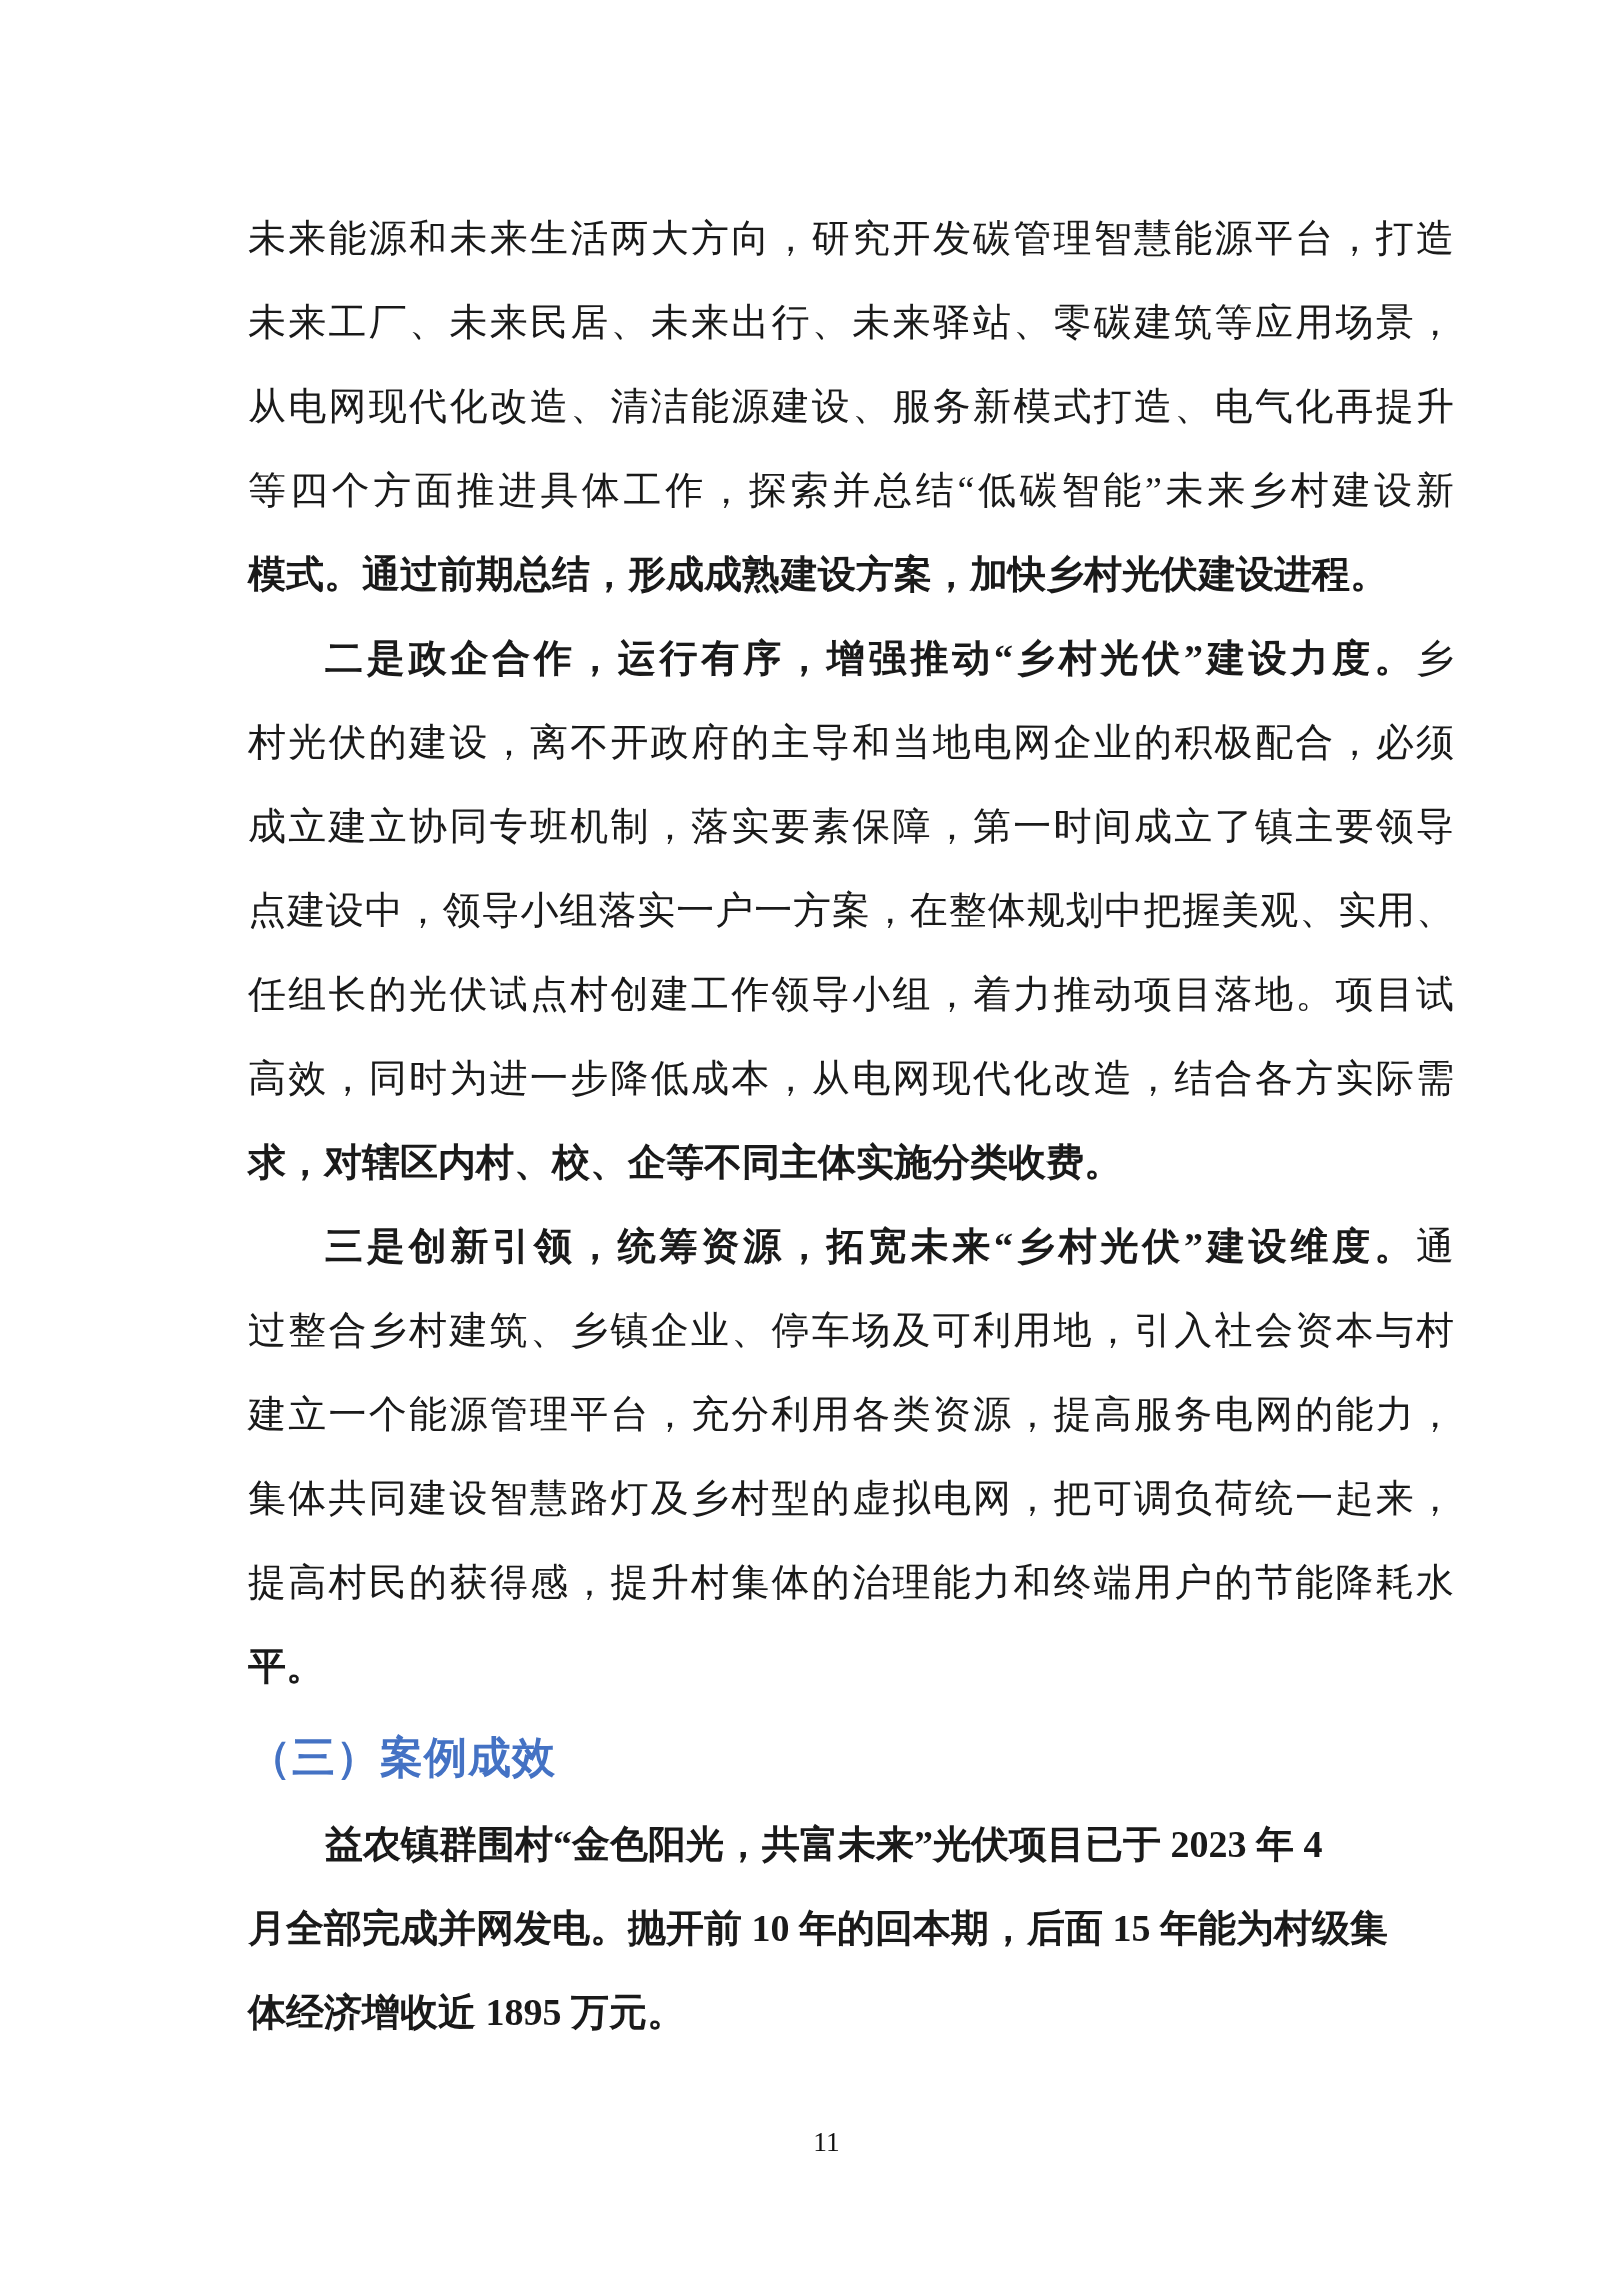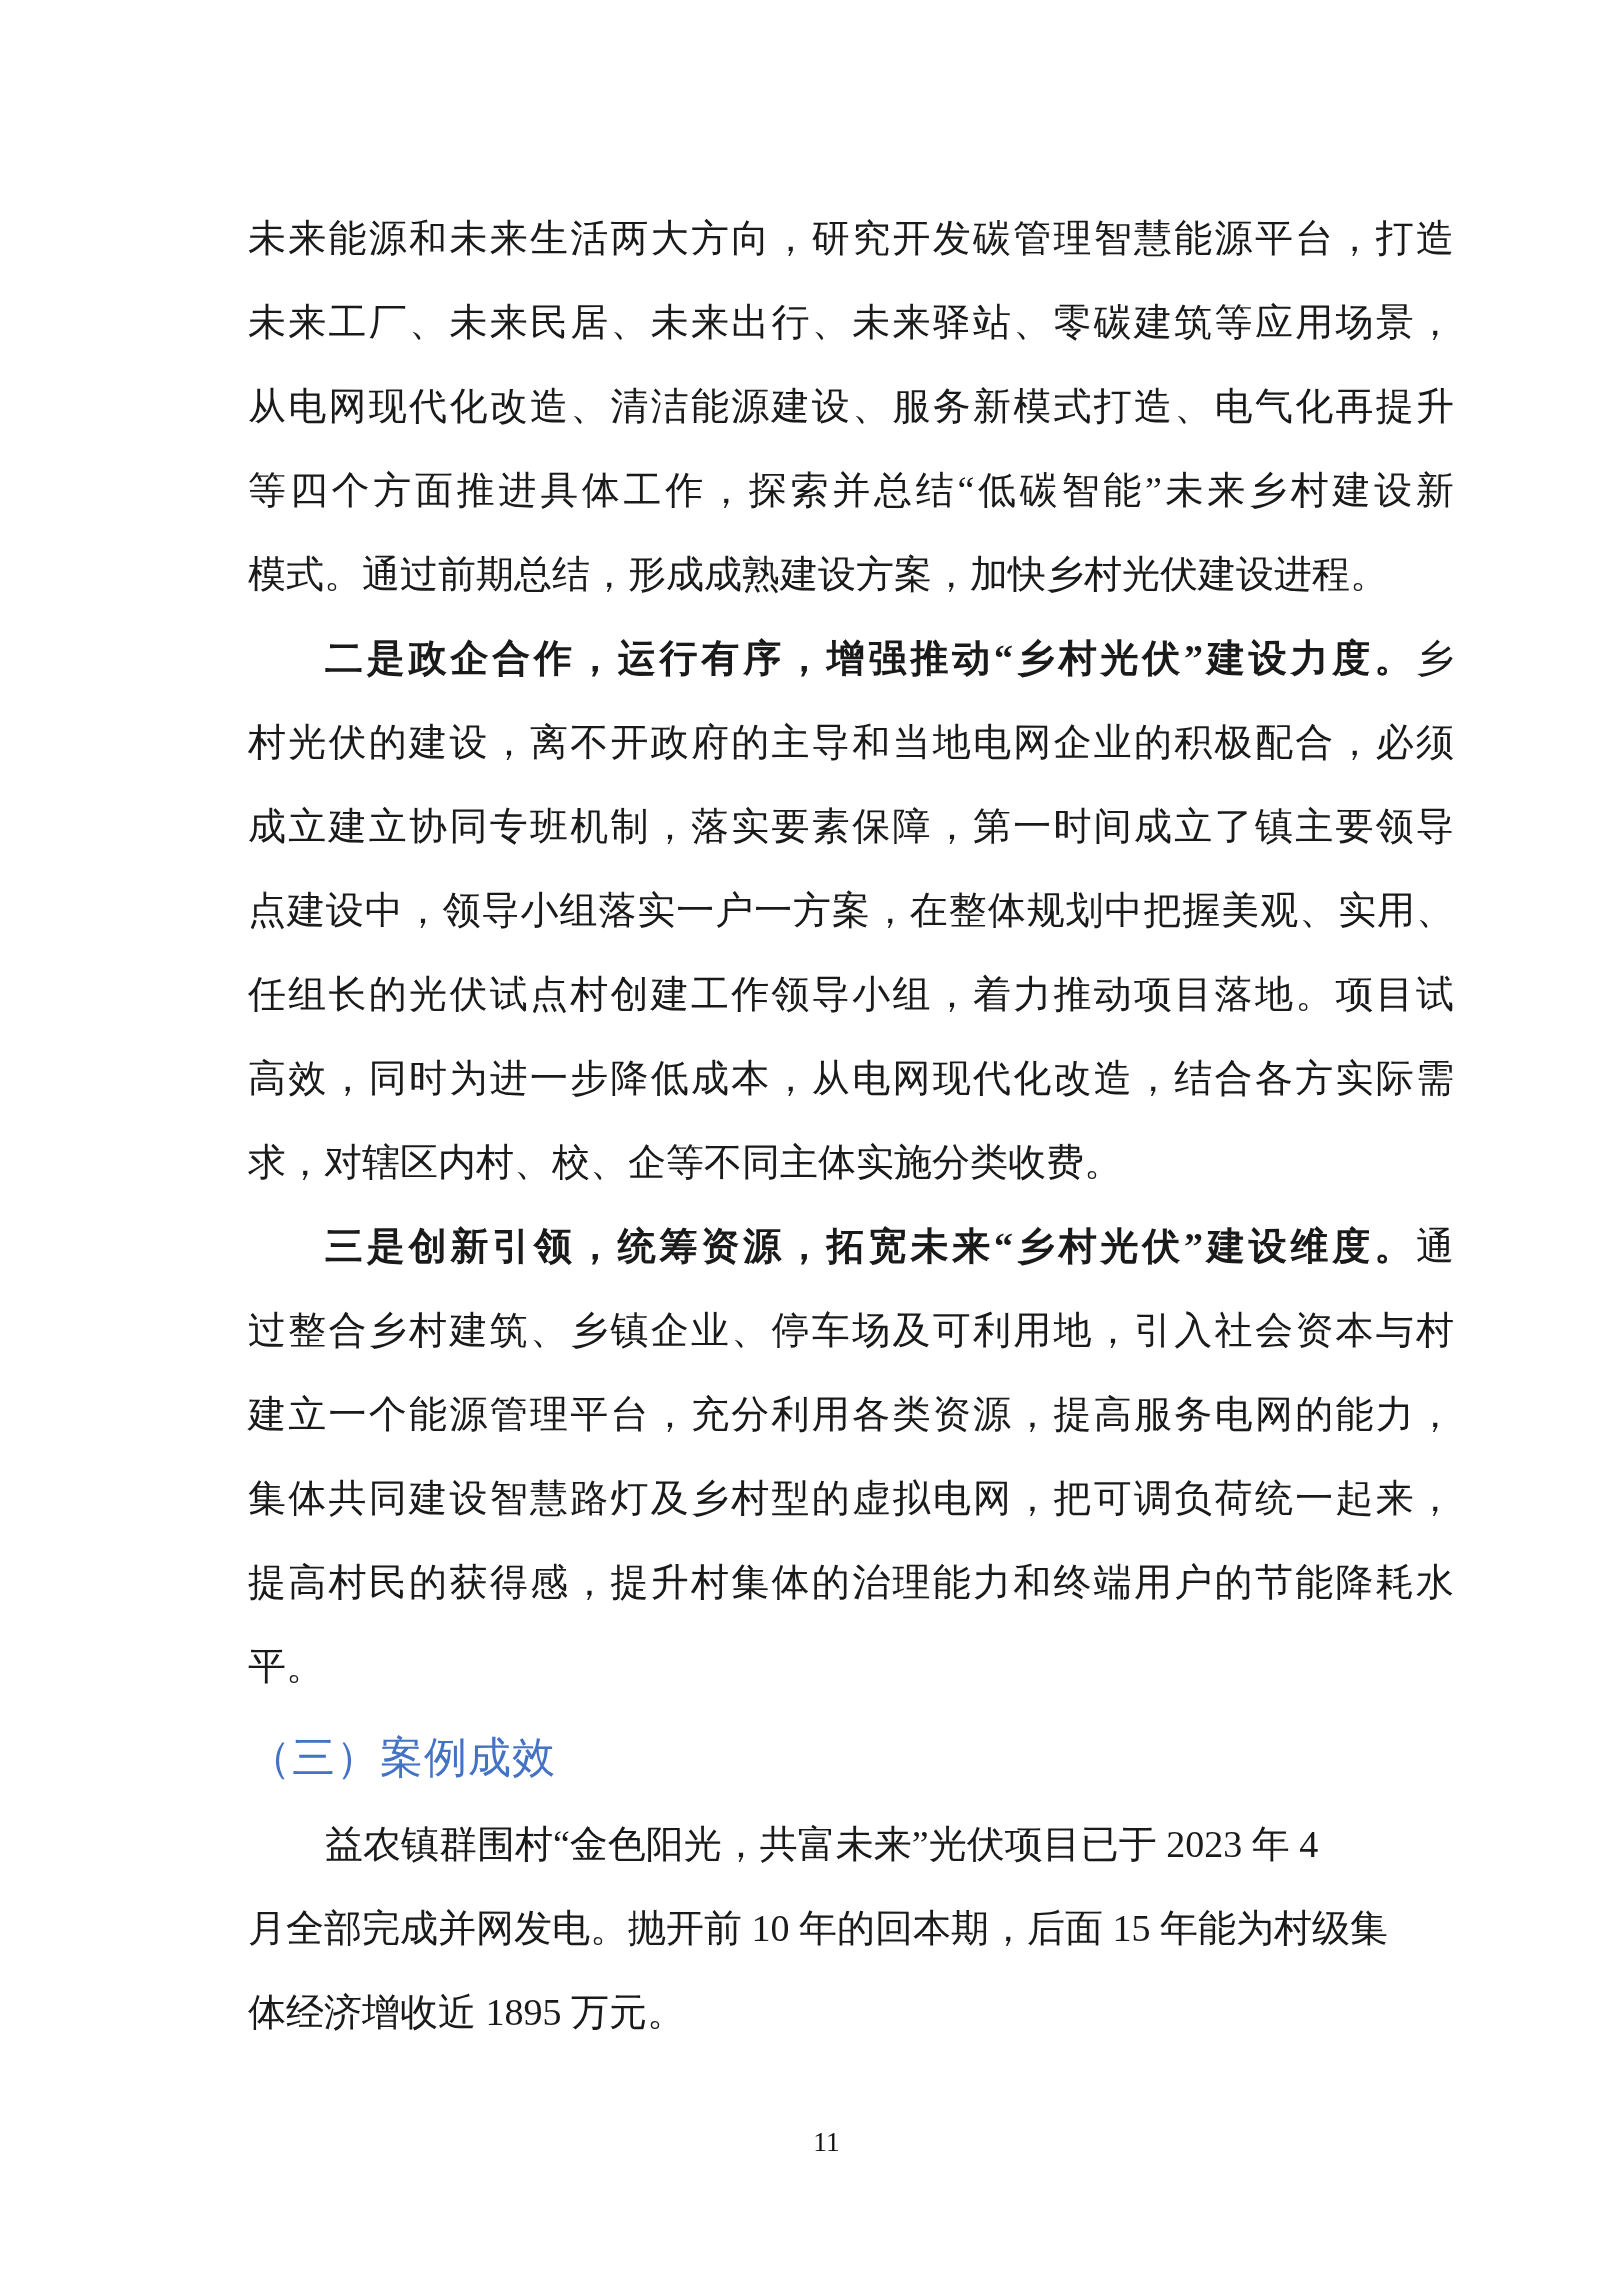--- a/index.html
+++ b/index.html
@@ -22,26 +22,27 @@
   .line {
     font-size: 38px;
     line-height: 84px;
     text-align: justify;
     text-align-last: justify;
     text-justify: inter-character;
   }
   .line.last {
     text-align: right;
     text-align-last: left;
+    font-weight: bold;
   }
   .indent { text-indent: 77px; }
   .b { font-weight: bold; }
   .heading {
     font-family: "Liberation Sans", "DejaVu Sans", sans-serif;
-    font-weight: 400;
+    font-weight: 700;
     font-size: 43px;
     line-height: 59px;
     margin-top: 19.6px;
     margin-bottom: 15.7px;
     letter-spacing: 1px;
     text-align: left;
   }
   .pagenum {
     position: absolute;
     left: 16px;

